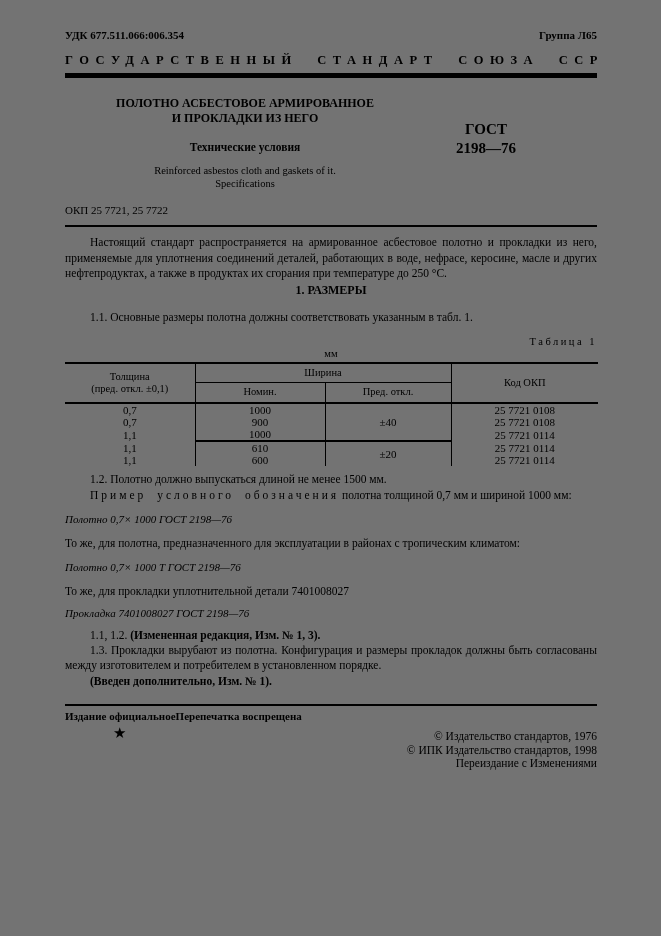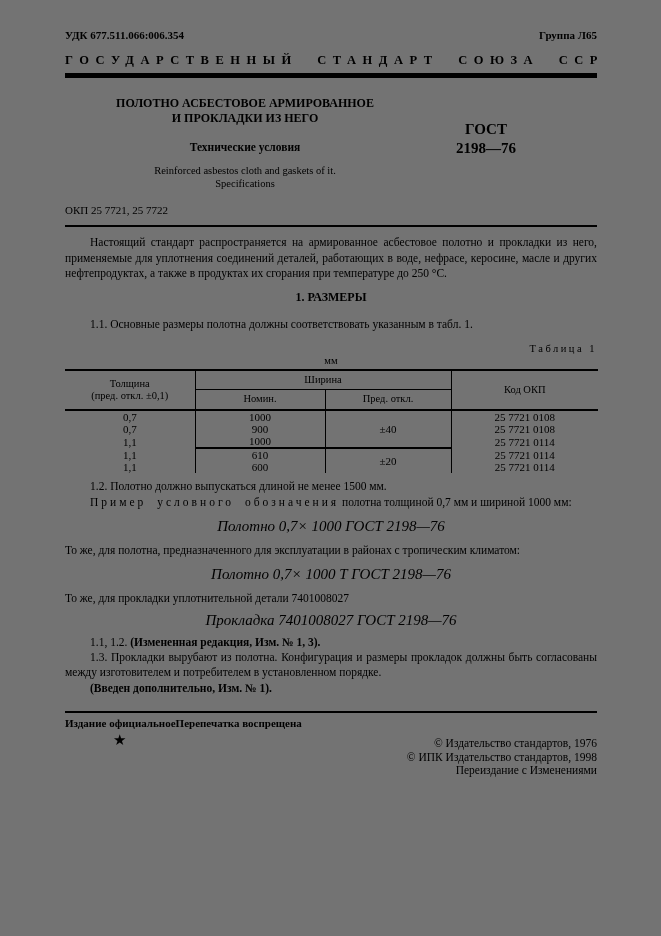--- a/index.html
+++ b/index.html
@@ -40,21 +40,21 @@
   }
 
   .thin-rule { margin-top:8px; height:2px; background:#000; }
 
   .date-row { margin-top:4px; text-align:right; font-size:11px; font-weight:bold; line-height:14px; }
   .date-row .u { text-decoration:underline; }
 
   .para { font-size:11.5px; line-height:15.5px; text-align:justify; text-indent:25px; }
   .intro-para { margin-top:8px; }
 
-  .section-heading { margin-top:8px; text-align:center; font-size:12px; font-weight:bold; line-height:15px; }
+  .section-heading { margin-top:1px; text-align:center; font-size:12px; font-weight:bold; line-height:15px; }
   .p11 { margin-top:12px; }
 
   .table-label { margin-top:10px; text-align:right; font-size:10.5px; letter-spacing:2.5px; line-height:13px; }
   .table-units { text-align:center; font-size:10.5px; line-height:12px; }
 
   
   table.dim { margin-top:2px; border-collapse:collapse; table-layout:fixed; width:533px;
               border-top:2px solid #000; font-size:11px; }
   table.dim td { text-align:center; vertical-align:middle; padding:0; line-height:12px; }
   td.vr { border-right:1px solid #000; }
@@ -64,21 +64,21 @@
   .hdr-small { font-size:10.5px; }
   td.body-top { padding-top:5px; }
   td.g1-bottom { padding-bottom:7px; }
   td.sep { border-top:2.5px solid #000; }
   td.g2-bottom { padding-bottom:14px; }
   td.dev-top { vertical-align:top; }
 
   .p12 { margin-top:6px; }
   .example-line { font-size:11.5px; line-height:15px; text-indent:25px; }
   .spread { letter-spacing:3px; word-spacing:5px; }
-  .designation { margin-top:9px; text-align:center; font-style:italic; font-size:15px; line-height:15px; }
+  .designation { margin-top:9px; text-align:left; font-style:italic; font-size:11px; line-height:15px; }
   .designation.tight { margin-top:7px; }
   .plain-line { margin-top:9px; font-size:11.5px; line-height:15px; }
   .amend { margin-top:7px; font-size:11.5px; line-height:15px; text-indent:25px; }
   .amend .b { font-weight:bold; }
   .p13 { }
   .p13b { font-weight:bold; text-align:left; }
 
   
   .footer-rule { margin-top:15px; height:2px; background:#000; }
   .footer-row { margin-top:3px; display:flex; justify-content:flex-start;

